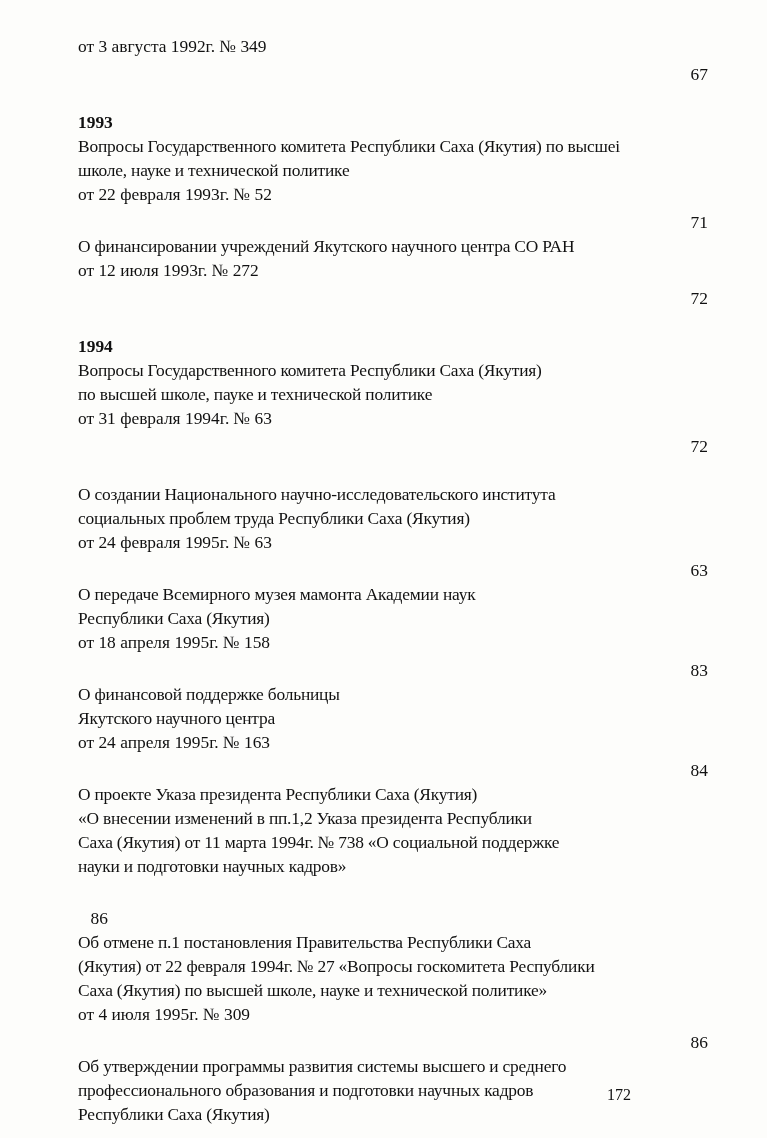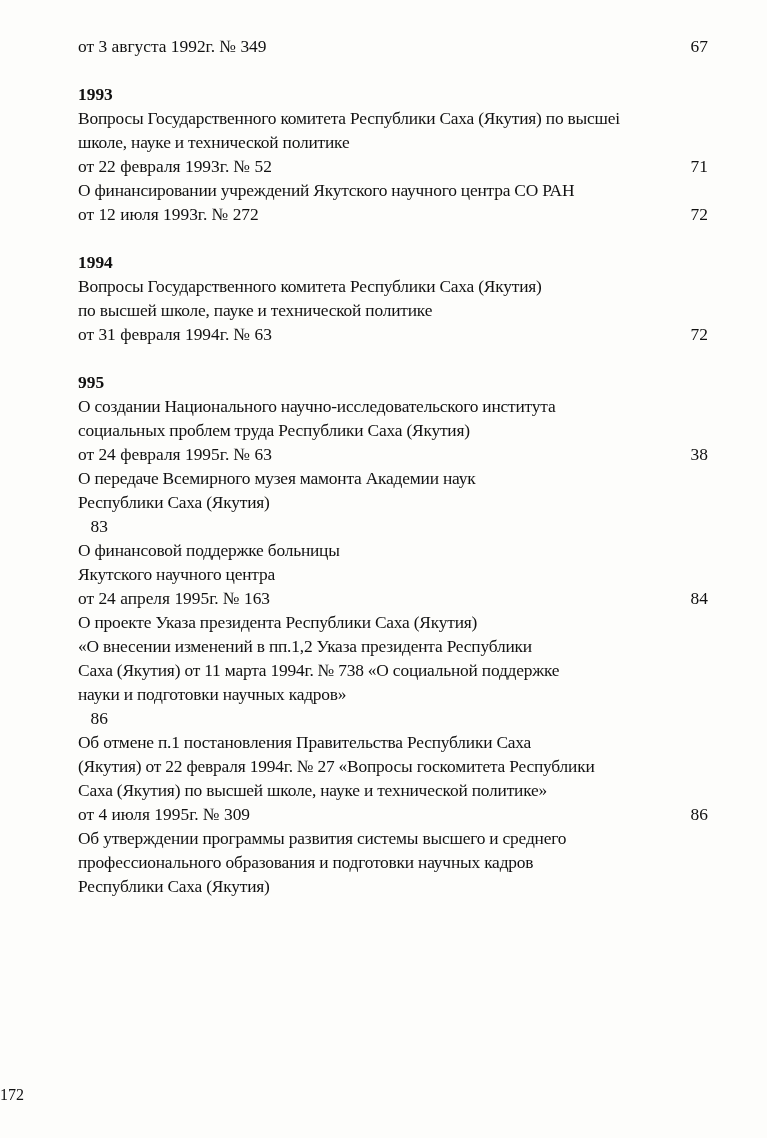--- a/index.html
+++ b/index.html
@@ -11,24 +11,24 @@
     position: relative;
   }
   .page {
     position: absolute; left: 78px; top: 34px; width: 630px;
     font-size: 17.4px; line-height: 24px;
   }
   .section { margin-bottom: 24px; }
   .year { font-weight: bold; }
   .title { white-space: pre-line; letter-spacing: -0.2px; }
   .ref { display: flex; justify-content: space-between; gap: 20px; }
-  .ref .pg { width: 30px; text-align: right; }
+  .ref .pg { width: 30px; text-align: right; margin-top: 28px; }
   .folio {
     position: absolute; left: 0; width: 631px; top: 1086px;
-    text-align: left; font-size: 16px;
+    text-align: right; font-size: 16px;
   }
 </style>
 </head>
 <body>
 
 <div class="page">
   <div class="section">
     <div class="ref">
       <span>от 3 августа 1992г. № 349</span>
       <span class="pg">67</span>
@@ -60,33 +60,33 @@
       <div class="title">Вопросы Государственного комитета Республики Саха (Якутия)
 по высшей школе, пауке и технической политике</div>
       <div class="ref">
           <span>от 31 февраля 1994г. № 63</span>
           <span class="pg">72</span>
         </div>
     </div>
   </div>
 
   <div class="section">
-    <div class="year">995</div>
     <div>
       <div class="title">О создании Национального научно-исследовательского института
 социальных проблем труда Республики Саха (Якутия)</div>
       <div class="ref">
           <span>от 24 февраля 1995г. № 63</span>
-          <span class="pg">38</span>
+          <span class="pg">63</span>
         </div>
     </div>
     <div>
       <div class="title">О передаче Всемирного музея мамонта Академии наук
 Республики Саха (Якутия)</div>
       <div class="ref">
+          <span>от 18 апреля 1995г. № 158</span>
           <span class="pg">83</span>
         </div>
     </div>
     <div>
       <div class="title">О финансовой поддержке больницы
 Якутского научного центра</div>
       <div class="ref">
           <span>от 24 апреля 1995г. № 163</span>
           <span class="pg">84</span>
         </div>

